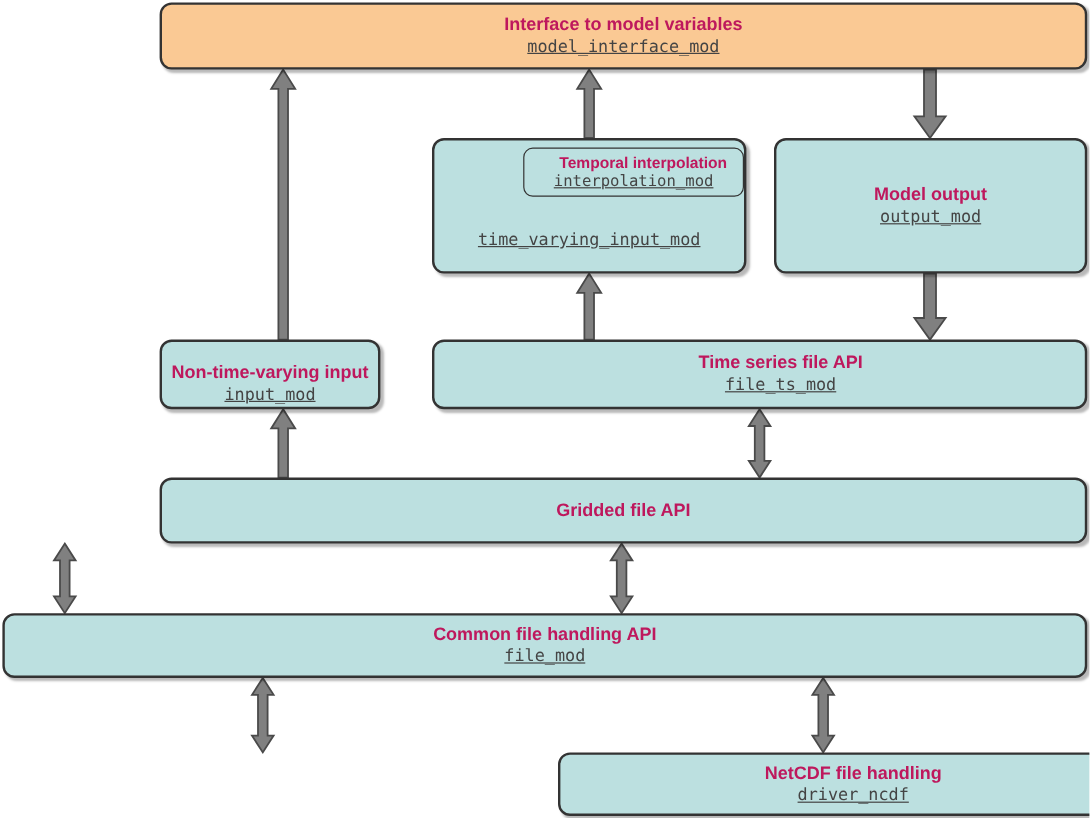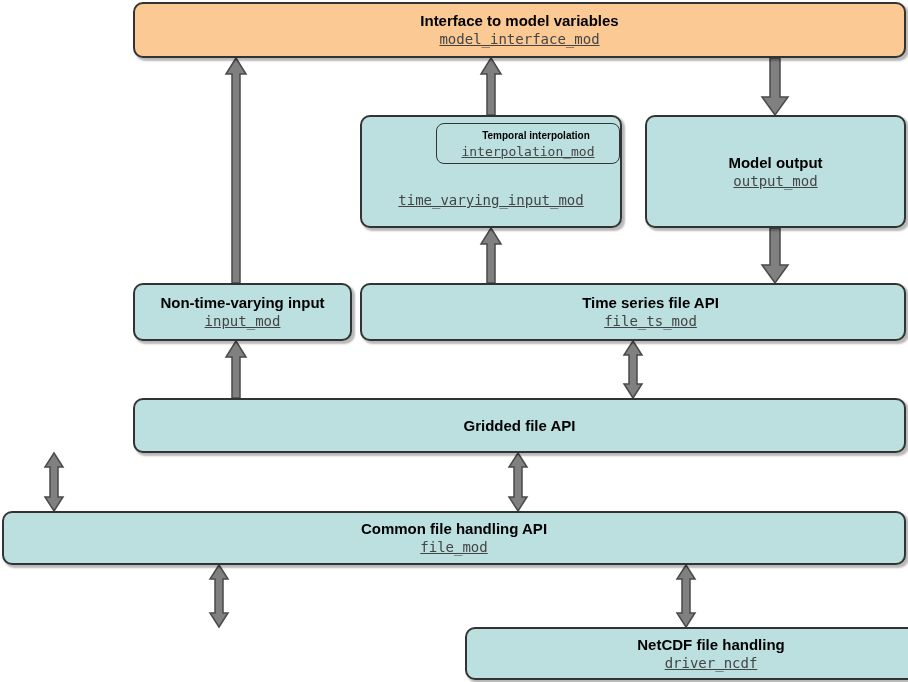--- a/index.html
+++ b/index.html
@@ -27,21 +27,21 @@
     flex-direction: column;
     align-items: center;
     justify-content: center;
     z-index: 2;
     text-align: center;
   }
   .title {
     font-weight: bold;
     font-size: 15px;
     line-height: 19px;
-    color: #000000;
+    color: #be185d;
     white-space: nowrap;
   }
   .module {
     font-family: "DejaVu Sans Mono", "Liberation Mono", monospace;
     font-size: 14px;
     line-height: 19px;
     color: #444444;
     white-space: nowrap;
     text-decoration: underline;
   }
@@ -51,21 +51,21 @@
     position: absolute;
     box-sizing: border-box;
     border: 1.5px solid #333333;
     border-radius: 8px;
     display: flex;
     flex-direction: column;
     align-items: center;
     justify-content: center;
     text-align: center;
   }
-  .nested-node .title { font-size: 10px; line-height: 16px; margin-left: 16px; }
+  .nested-node .title { font-size: 13px; line-height: 16px; margin-left: 16px; }
   .nested-node .module { font-size: 13px; line-height: 16px; }
 </style>
 </head>
 <body>
 
 <div id="canvas" style="background: rgb(255, 255, 255);">
 
   <svg id="arrow-layer" width="908" height="682">
       <polygon points="236,58 226,74 232,74 232,283 240,283 240,74 246,74" fill="#808080" stroke="#4A4A4A" stroke-width="1.5"></polygon>
       <polygon points="491,58 481,74 487,74 487,115 495,115 495,74 501,74" fill="#808080" stroke="#4A4A4A" stroke-width="1.5"></polygon>
@@ -91,21 +91,21 @@
       <div class="module">interpolation_mod</div>
     </div>
     <div class="module">time_varying_input_mod</div>
   </div>
 
   <div class="node teal" style="left: 645px; top: 115px; width: 261px; height: 113px; background: rgb(188, 224, 224);">
     <div class="title">Model output</div>
     <div class="module">output_mod</div>
   </div>
 
-  <div class="node teal" style="left: 133px; top: 283px; width: 219px; height: 58px; background: rgb(188, 224, 224);">
+  <div class="node teal" style="left: 133px; top: 283px; width: 184px; height: 58px; background: rgb(188, 224, 224); justify-content: flex-end;">
     <div class="title">Non-time-varying input</div>
     <div class="module">input_mod</div>
   </div>
 
   <div class="node teal" style="left: 360px; top: 283px; width: 546px; height: 58px; background: rgb(188, 224, 224); padding-left: 35px;">
     <div class="title">Time series file API</div>
     <div class="module">file_ts_mod</div>
   </div>
 
 

